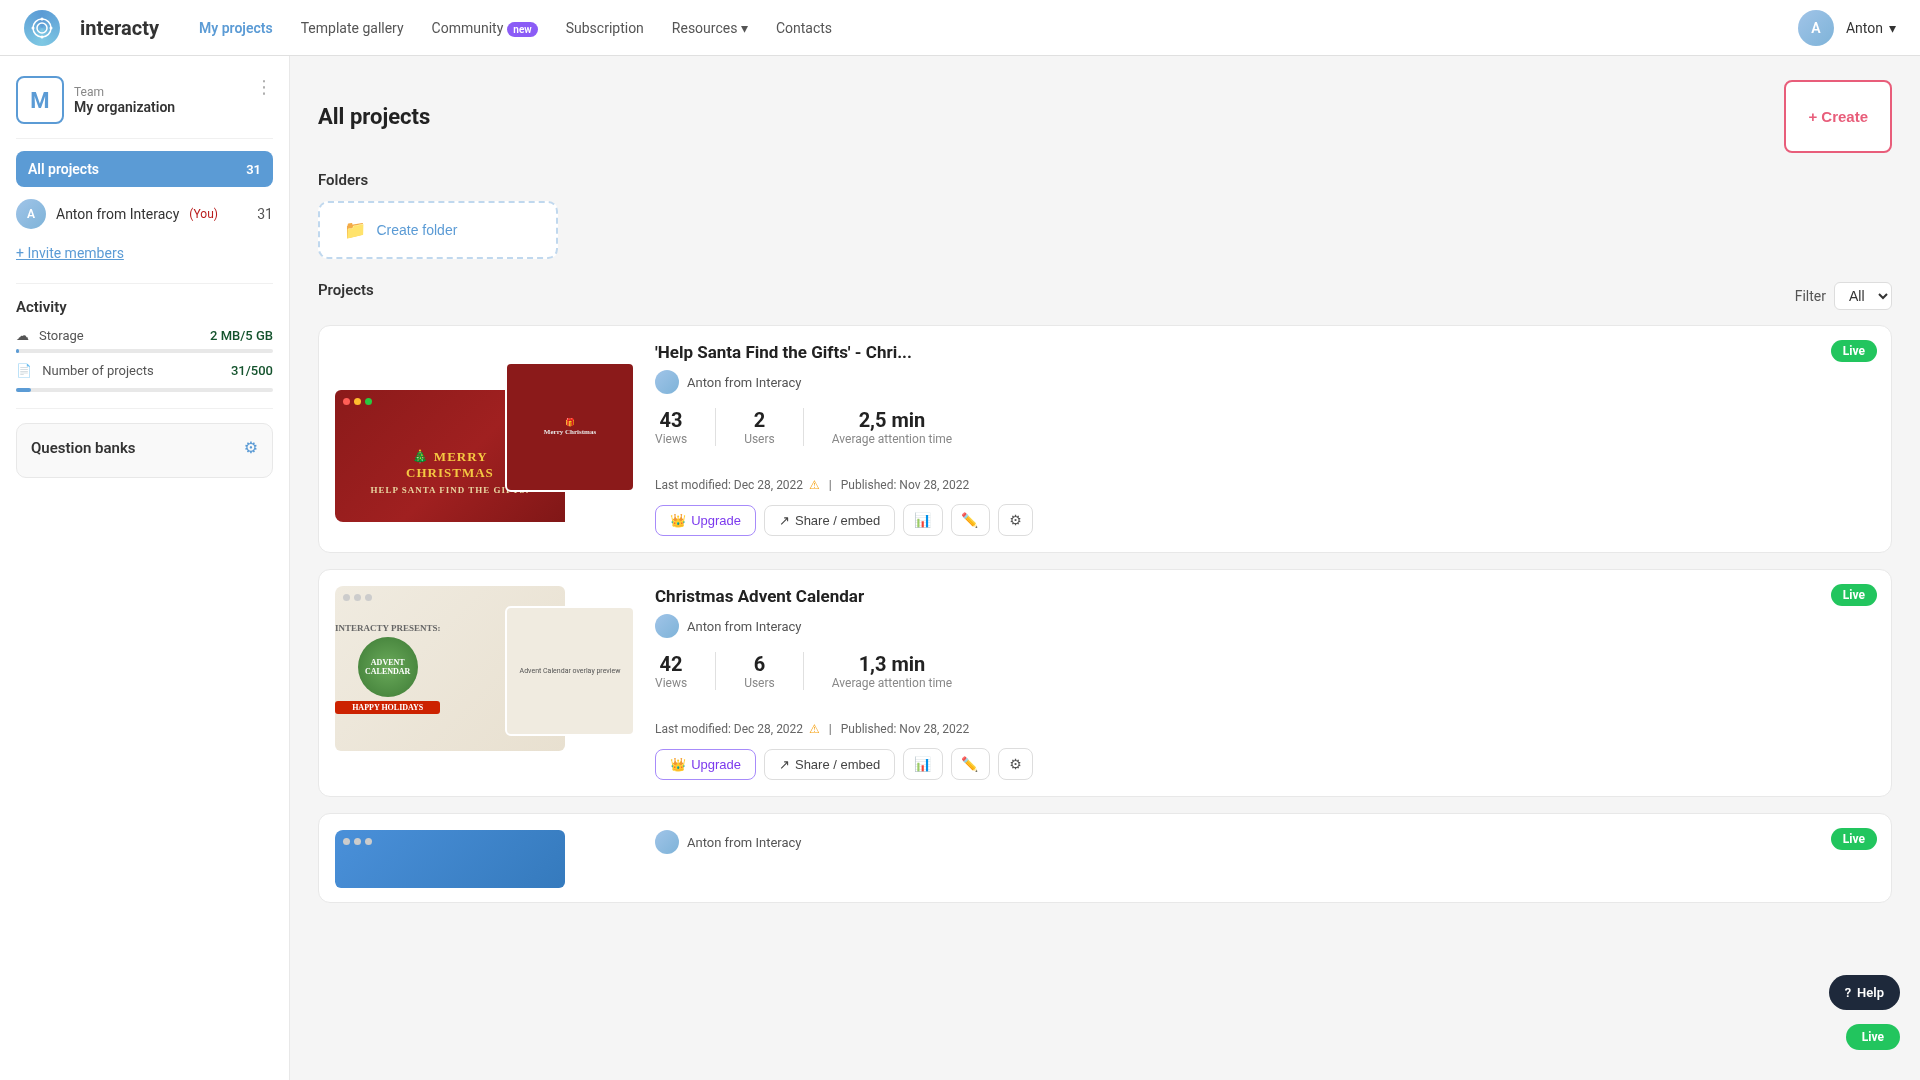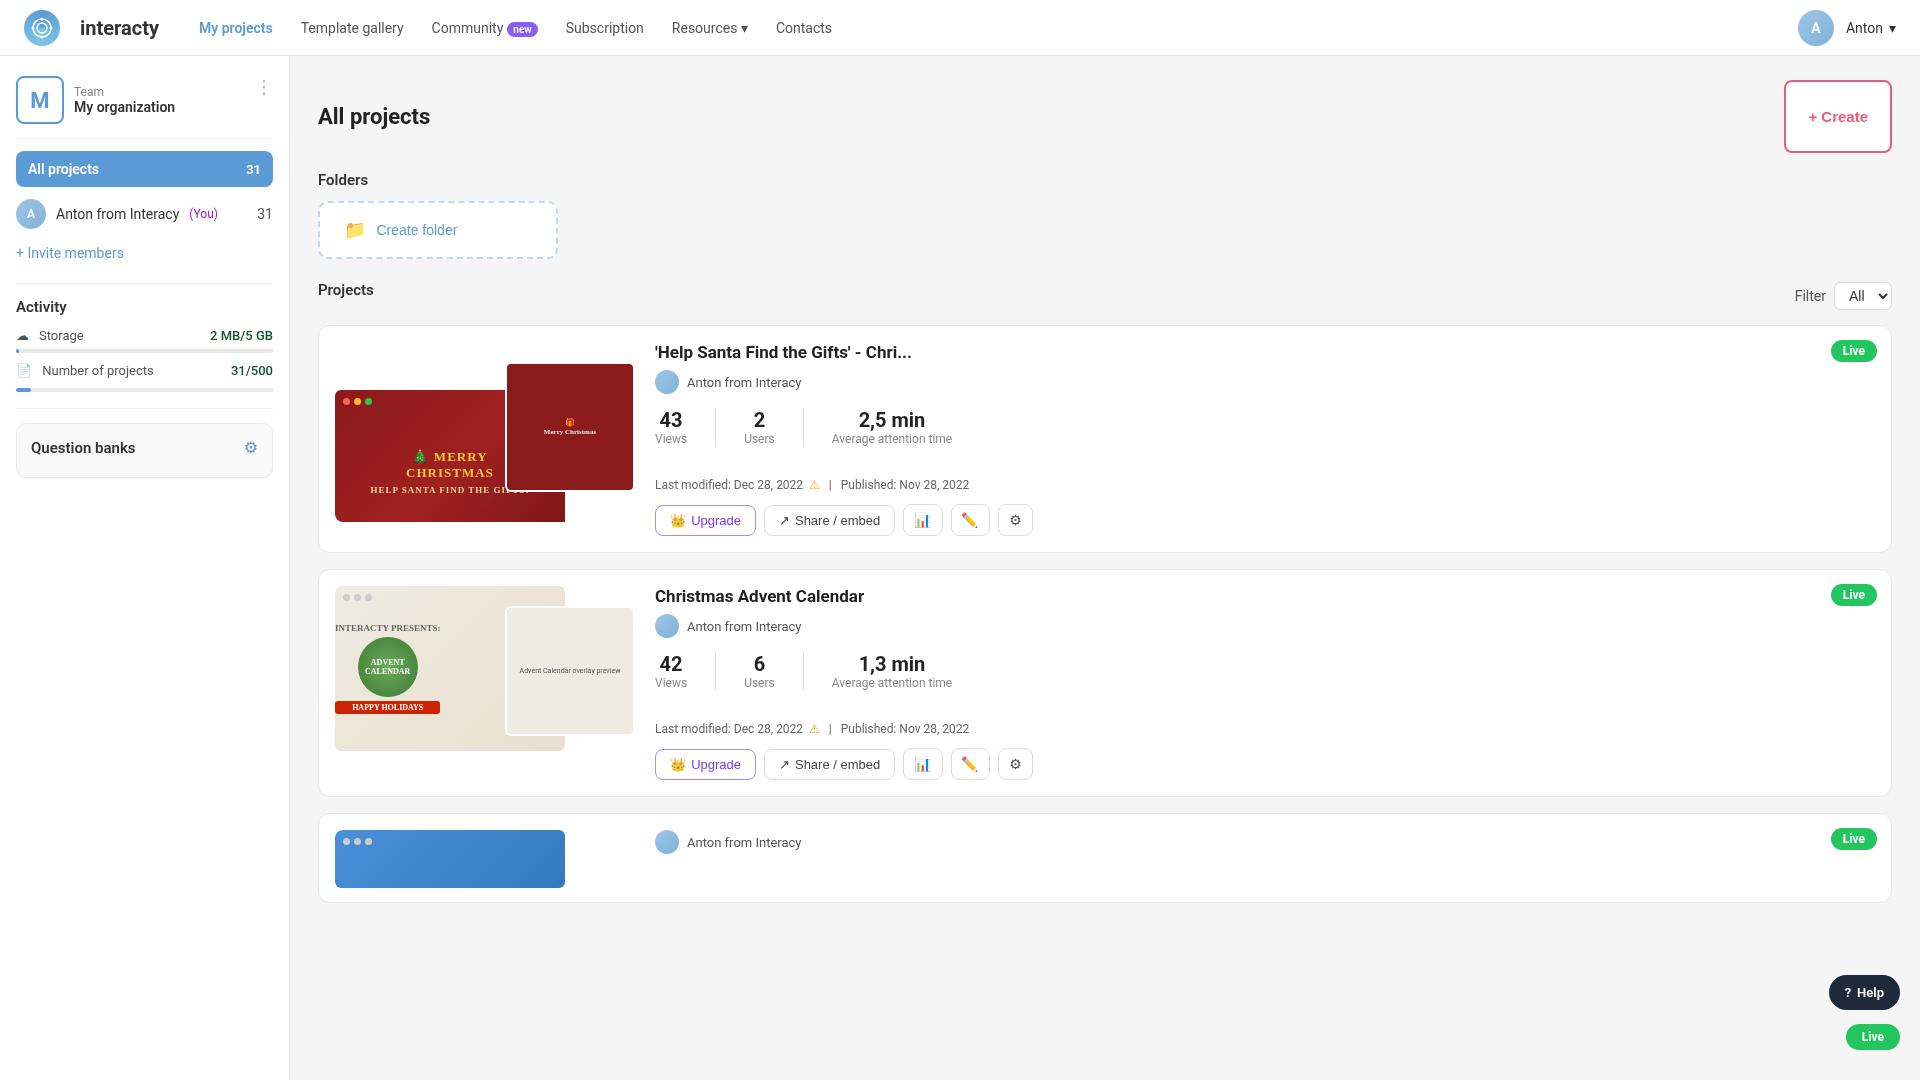--- a/index.html
+++ b/index.html
@@ -141,31 +141,32 @@
       font-size: 14px;
       color: #333;
     }
     .member-avatar {
       width: 30px; height: 30px;
       border-radius: 50%;
       background: linear-gradient(135deg, #a0c4e8, #7eb3d8);
       display: flex; align-items: center; justify-content: center;
       font-size: 12px; color: #fff; font-weight: 600;
     }
-    .member-you { color: #a21caf; font-size: 12px; }
+    .member-you { color: #b91c1c; font-size: 12px; }
     .member-count { margin-left: auto; color: #555; }
 
     .invite-link {
       color: #5b9bd5;
       cursor: pointer;
       font-size: 14px;
       display: flex;
       align-items: center;
       gap: 6px;
       padding: 8px 0;
+      text-decoration: underline;
     }
 
     .sidebar-divider {
       border: none;
       border-top: 1px solid #f0f0f0;
       margin: 14px 0;
     }
 
     .activity-section { margin-bottom: 16px; }
     .activity-title { font-size: 15px; font-weight: 600; color: #333; margin-bottom: 12px; }

